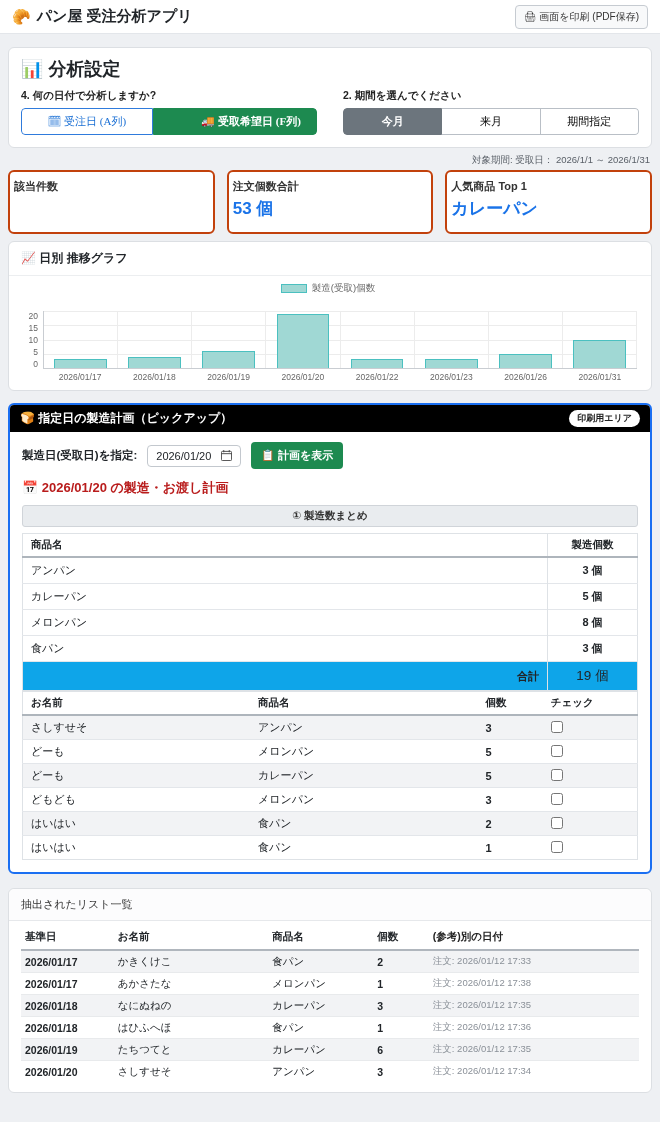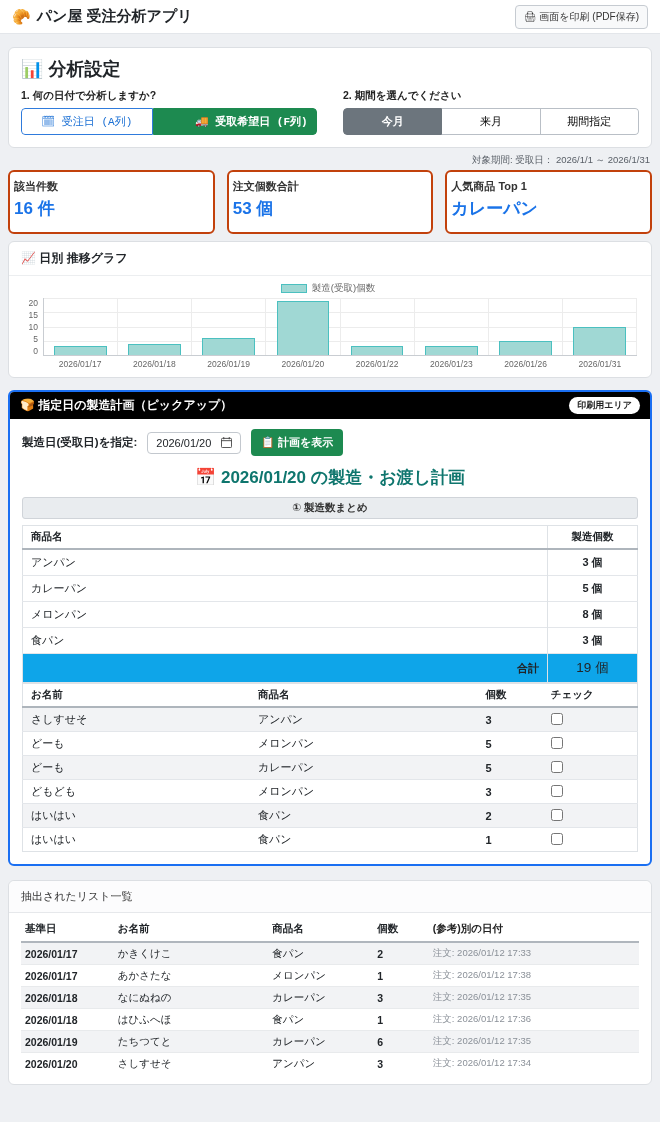--- a/index.html
+++ b/index.html
@@ -31,21 +31,21 @@
   }
   
   .analysis-card { padding: 9px 12px 12px 12px; }
   .card-title { font-size: 18px; font-weight: bold; margin-bottom: 8px; }
   .settings-row { display: flex; gap: 26px; }
   .setting { flex: 1; }
   .q-label { font-size: 10.5px; font-weight: bold; margin-bottom: 5px; color: #222; }
   .btn-group { display: flex; width: 100%; border-radius: 4px; overflow: hidden; }
   .seg {
     flex: 1; font-size: 11px; padding: 5px 2px; text-align: center; cursor: pointer;
-    background: #fff; border: 1px solid #b9bfc6; font-family: Liberation Mono, monospace;
+    background: #fff; border: 1px solid #b9bfc6; font-family: Liberation Serif, serif;
   }
   .seg-outline-blue { border: 1px solid #2f7bdc; color: #1a6fd4; border-radius: 4px 0 0 4px; }
   .seg-green { background: #1d8a50; border: 1px solid #1d8a50; color: #fff; font-weight: bold; border-radius: 0 4px 4px 0; padding-left: 35px; }
   .gray-group .seg + .seg { border-left: none; }
   .gray-group .seg:first-child { border-radius: 4px 0 0 4px; }
   .gray-group .seg:last-child { border-radius: 0 4px 4px 0; }
   .seg.active-gray { background: #6c757d; border-color: #6c757d; color: #fff; font-weight: bold; }
   .analyze-row { text-align: center; margin-top: 13px; }
   .btn-primary {
     background: #1a6ff2; color: #fff; border: none; border-radius: 4px;
@@ -59,21 +59,21 @@
     flex: 1; background: #fff; border: 2px solid #c2410c; border-radius: 6px;
     padding: 7px 4px 12px 4px;
   }
   .sum-label { font-size: 11px; font-weight: bold; color: #333; }
   .sum-value { font-size: 17px; font-weight: bold; color: #1a73e8; margin-top: 3px; }
   
   .chart-header { font-size: 12px; font-weight: bold; padding: 8px 12px; border-bottom: 1px solid #eceef0; }
   .chart-body { padding: 6px 14px 8px 10px; }
   .legend { display: flex; justify-content: center; align-items: center; gap: 5px; font-size: 9.5px; color: #666; }
   .swatch { width: 26px; height: 9px; display: inline-block; border: 1px solid #4bc0c0; background: #a0d8d4; }
-  .plot-wrap { display: flex; margin-top: 3px; }
+  .plot-wrap { display: flex; margin-top: 16px; }
   .y-axis {
     width: 24px; display: flex; flex-direction: column; justify-content: space-between;
     text-align: right; font-size: 8.5px; color: #666; padding-right: 5px;
     height: 58px; transform: translateY(-4px); position: relative; top: 4px;
   }
   .plot {
     position: relative; flex: 1; height: 58px;
     border-left: 1px solid #c9cdd2; border-bottom: 1px solid #c9cdd2;
     display: flex; align-items: flex-end;
   }
@@ -95,21 +95,21 @@
   .date-label { font-size: 11.5px; font-weight: bold; }
   .date-input {
     border: 1px solid #c3c8ce; border-radius: 4px; background: #fff;
     font-size: 11px; padding: 4px 8px; display: inline-flex; align-items: center; gap: 10px;
     cursor: pointer;
   }
   .btn-green {
     background: #1d8a50; color: #fff; border: none; border-radius: 4px;
     font-size: 11px; font-weight: bold; padding: 6px 10px; cursor: pointer; font-family: inherit;
   }
-  .plan-title { text-align: center; color: #0f766e; font-size: 17px; font-weight: bold; margin: 10px 0 8px 0; }
+  .plan-title { text-align: left; color: #b91c1c; font-size: 13px; font-weight: bold; margin: 10px 0 8px 0; }
   .sub-head {
     background: #e9ecef; border: 1px solid #d0d4d9; border-radius: 3px;
     text-align: center; font-size: 10.5px; font-weight: bold; color: #333;
     padding: 3px 0; margin: 8px 0 6px 0;
   }
   table { width: 100%; border-collapse: collapse; }
   .t1, .t2 { border: 1px solid #dee2e6; font-size: 11px; }
   .t1 th, .t2 th { font-size: 10.5px; font-weight: bold; text-align: left; padding: 4px 8px; border-bottom: 2px solid #aeb5bc; }
   .t1 td { padding: 5px 8px; border-top: 1px solid #e3e6ea; }
   .t1 .qty-col { border-left: 1px solid #dee2e6; text-align: center; width: 90px; }
@@ -158,21 +158,21 @@
 
 <main>
 
   <section class="card analysis-card">
     <div class="card-title">
       <span class="ico">📊</span>
       <span>分析設定</span>
     </div>
     <div class="settings-row">
       <div class="setting">
-        <div class="q-label">1. 何の日付で分析しますか?</div>
+        <div class="q-label">4. 何の日付で分析しますか?</div>
         <div class="btn-group">
           <button class="seg seg-outline-blue">
             <span class="ico">🗓</span>
             <span>受注日 (A列)</span>
           </button>
           <button class="seg seg-green">
             <span class="ico">🚚</span>
             <span>受取希望日 (F列)</span>
           </button>
         </div>
@@ -186,21 +186,20 @@
         </div>
       </div>
     </div>
   </section>
 
   <div class="period-note">対象期間: 受取日： 2026/1/1 ～ 2026/1/31</div>
 
   <div class="cards-row">
     <div class="sum-card">
       <div class="sum-label">該当件数</div>
-      <div class="sum-value">16 件</div>
     </div>
     <div class="sum-card">
       <div class="sum-label">注文個数合計</div>
       <div class="sum-value">53 個</div>
     </div>
     <div class="sum-card">
       <div class="sum-label">人気商品 Top 1</div>
       <div class="sum-value">カレーパン</div>
     </div>
   </div>

